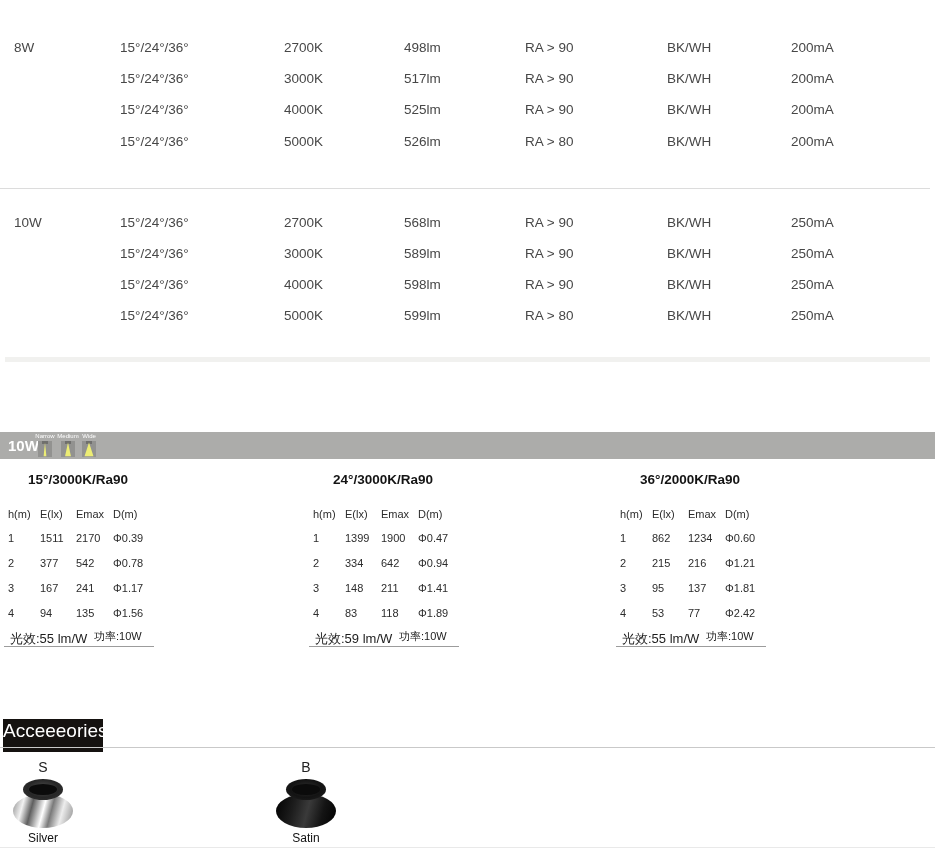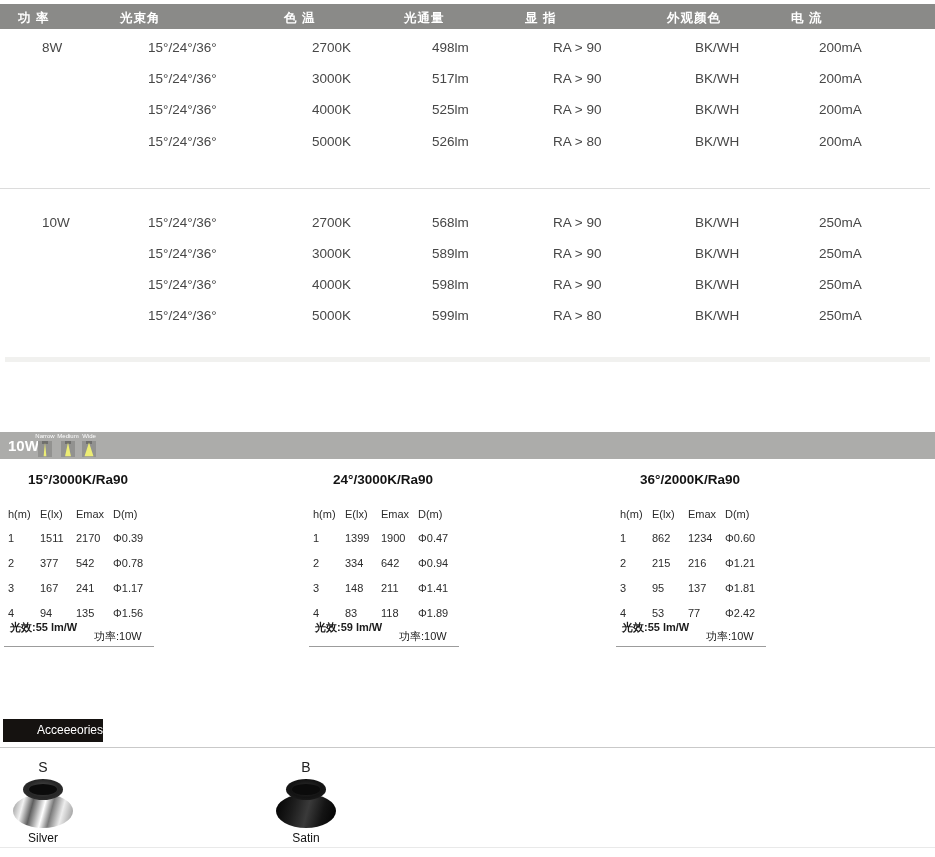--- a/index.html
+++ b/index.html
@@ -4,21 +4,21 @@
 <style>
   * { box-sizing: border-box; }
   html,body { margin:0; padding:0; background:#fff; }
   .page { position:relative; width:935px; height:857px; background:#fff; overflow:hidden;
           font-family:"Liberation Sans","DejaVu Sans",sans-serif; color:#474747; }
 
   
   .spec-header { position:absolute; left:0; top:4px; width:935px; height:25px; background:#8a8a88; }
   .spec-header span { position:absolute; top:6px; color:#fff; font-size:12.5px; font-weight:bold; letter-spacing:1px; white-space:nowrap; }
   .srow { position:absolute; left:0; width:935px; height:18px; font-size:13.5px; color:#474747; }
-  .srow span { position:absolute; top:0; white-space:nowrap;margin-left:28px; }
+  .srow span { position:absolute; top:0; white-space:nowrap; }
   .c0{left:14px} .c1{left:120px} .c2{left:284px} .c3{left:404px} .c4{left:525px} .c5{left:667px} .c6{left:791px}
   .hc0{left:18px}.hc1{left:120px}.hc2{left:284px}.hc3{left:404px}.hc4{left:525px}.hc5{left:667px}.hc6{left:791px}
 
   .hline { position:absolute; height:1px; background:#dcdcdc; }
   .band  { position:absolute; height:5px; background:#f1f1ef; }
 
   
   .banner { position:absolute; left:0; top:432px; width:935px; height:27px; background:#acacaa; }
   .banner .pwr { position:absolute; left:8px; top:5px; color:#fff; font-size:15px; font-weight:bold; }
   .beam { position:absolute; top:1px; width:22px; text-align:center; }
@@ -29,54 +29,45 @@
   .tri.narrow { clip-path:polygon(50% 10%, 40% 95%, 60% 95%); }
   .tri.medium { clip-path:polygon(50% 10%, 29% 95%, 71% 95%); }
   .tri.wide   { clip-path:polygon(50% 10%, 18% 95%, 82% 95%); }
 
   
   .pt { position:absolute; top:470px; width:175px; height:185px; }
   .pt .title { position:absolute; left:20px; top:2px; font-size:13.5px; font-weight:bold; color:#141414; white-space:nowrap; }
   .prow { position:absolute; left:0; width:160px; height:14px; }
   .prow span { position:absolute; top:0; font-size:11px; color:#2c2c2c; white-space:nowrap; }
   .pcol0{left:0} .pcol1{left:32px} .pcol2{left:68px} .pcol3{left:105px}
-  .pt .foot1 { position:absolute; left:2px; top:150px; font-size:11px; color:#1c1c1c; white-space:nowrap;font-weight:bold; }
+  .pt .foot1 { position:absolute; left:2px; top:160px; font-size:13px; color:#1c1c1c; white-space:nowrap; }
   .pt .foot2 { position:absolute; left:86px; top:159px; font-size:11px; color:#1c1c1c; white-space:nowrap; }
   .pt .underline { position:absolute; left:-4px; top:176px; width:150px; height:1px; background:#9c9c9c; }
 
   
-  .acc-label { position:absolute; left:3px; top:719px; width:100px; height:23px; background:#151210;
-               color:#fff; font-size:12px; line-height:23px; text-align:right; }
+  .acc-label { position:absolute; left:3px; top:719px; width:100px; height:33px; background:#151210;
+               color:#fff; font-size:19px; line-height:23px; text-align:center; }
   .acc-item { position:absolute; top:757px; width:120px; text-align:center; }
   .acc-item .code { font-size:14px; color:#222; height:20px; line-height:20px; }
   .acc-item .name { margin-top:2px; font-size:12px; color:#111; }
   .ring { position:relative; width:62px; height:50px; margin:2px auto 0; }
   .ring .bowl   { position:absolute; left:1px; top:15px; width:60px; height:34px; border-radius:50%; }
   .ring .collar { position:absolute; left:11px; top:0; width:40px; height:21px; border-radius:50%;
                   background:radial-gradient(ellipse at 50% 45%, #4e4e4e 0%, #262626 55%, #383838 100%); }
   .ring .hole   { position:absolute; left:17px; top:5px; width:28px; height:11px; border-radius:50%; background:#0b0b0b; }
   .ring.silver .bowl { background:linear-gradient(105deg,#8a8a8a 0%,#f2f2f2 18%,#5f5f5f 32%,#ffffff 50%,#7a7a7a 62%,#ededed 78%,#8c8c8c 100%); }
   .ring.satin-silver .bowl { background:linear-gradient(105deg,#9d9d9d 0%,#dcdcdc 25%,#f4f4f4 50%,#d0d0d0 70%,#939393 100%); }
   .ring.black .bowl { background:linear-gradient(105deg,#000 0%,#1d1d1d 30%,#3a3a3a 52%,#141414 75%,#000 100%); }
   .ring.black .collar { background:radial-gradient(ellipse at 50% 45%, #2e2e2e 0%, #131313 55%, #222 100%); }
 </style>
 </head>
 <body>
 
 <div class="page">
 
-  <div class="spec-header">
-    <span class="hc0">功 率</span>
-    <span class="hc1">光束角</span>
-    <span class="hc2">色 温</span>
-    <span class="hc3">光通量</span>
-    <span class="hc4">显 指</span>
-    <span class="hc5">外观颜色</span>
-    <span class="hc6">电 流</span>
-  </div>
 
   <div class="srow" style="top:40px">
     <span class="c0">8W</span>
     <span class="c1">15°/24°/36°</span>
     <span class="c2">2700K</span>
     <span class="c3">498lm</span>
     <span class="c4">RA &gt; 90</span>
     <span class="c5">BK/WH</span>
     <span class="c6">200mA</span>
   </div>

